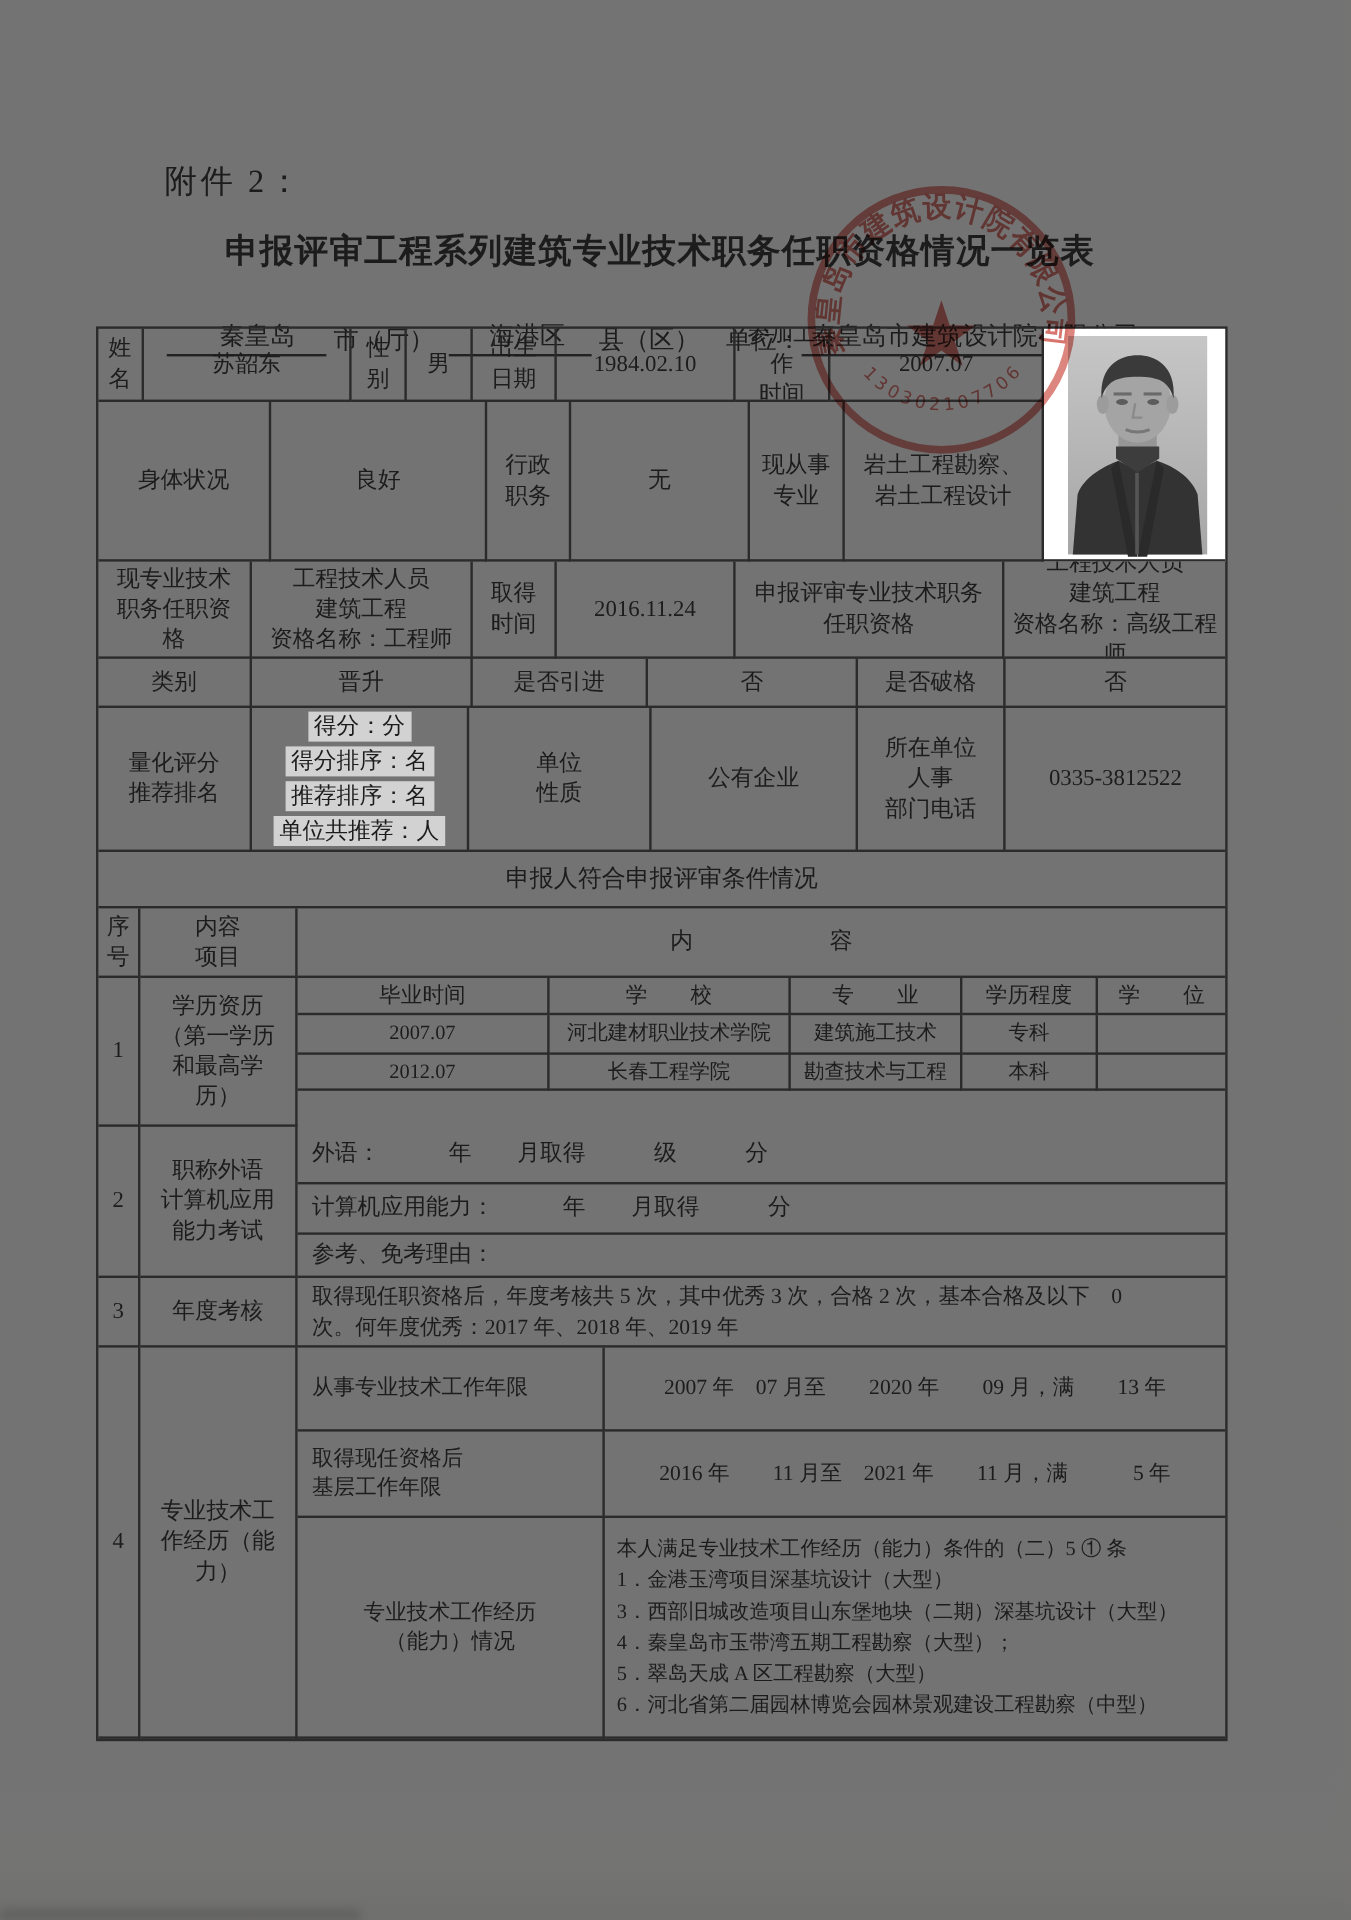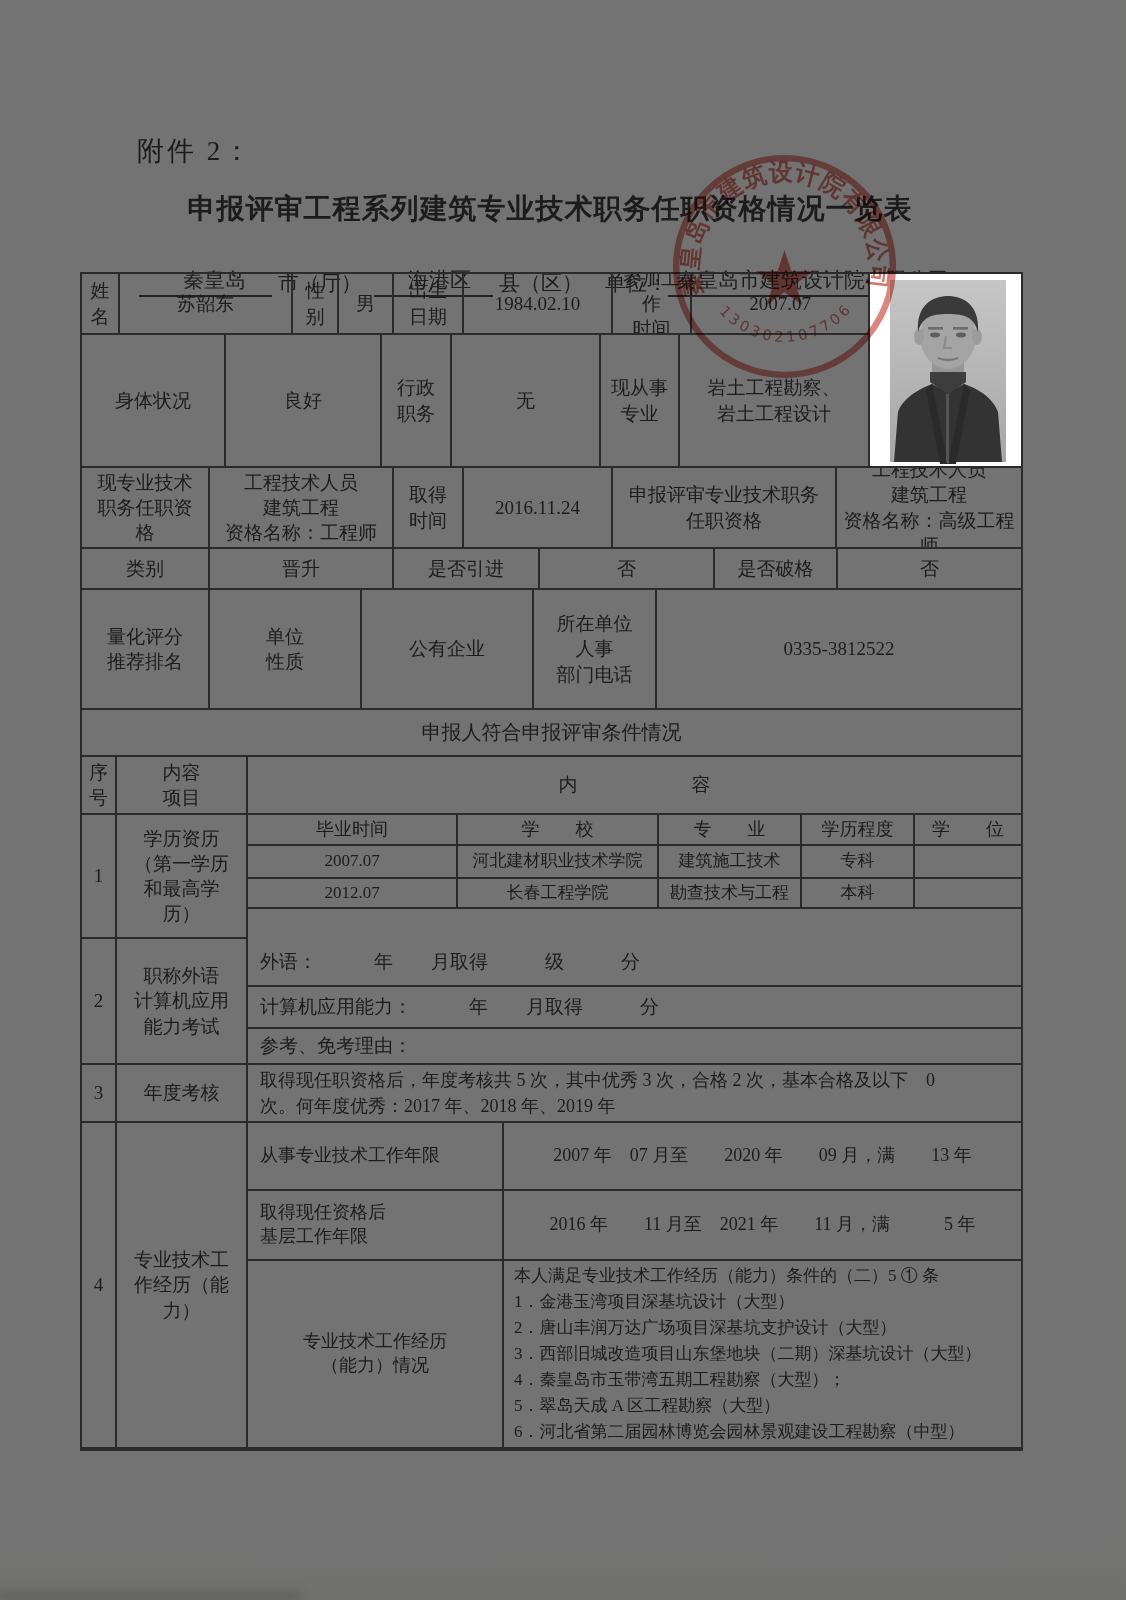--- a/index.html
+++ b/index.html
@@ -79,21 +79,21 @@
           <div class="c" style="width:55px">男</div>
           <div class="c" style="width:70px">出生
 日期</div>
           <div class="c" style="width:149px">1984.02.10</div>
           <div class="c" style="width:79px">参加工作
 时间</div>
           <div class="c f1" style="border-right:2px solid var(--ln)">2007.07</div>
         </div>
         <div class="tr" style="height:133px">
           <div class="c" style="width:144px">身体状况</div>
-          <div class="c" style="width:156px">良好</div>
+          <div class="c" style="width:180px">良好</div>
           <div class="c" style="width:70px">行政
 职务</div>
           <div class="c" style="width:149px">无</div>
           <div class="c" style="width:79px">现从事
 专业</div>
           <div class="c f1" style="border-right:2px solid var(--ln)">岩土工程勘察、
 岩土工程设计</div>
         </div>
       </div>
       <div class="c f1 photo-cell">
@@ -153,20 +153,26 @@
       <div class="c" style="width:184px">晋升</div>
       <div class="c" style="width:146px">是否引进</div>
       <div class="c" style="width:175px">否</div>
       <div class="c" style="width:123px">是否破格</div>
       <div class="c f1">否</div>
     </div>
 
     <div class="tr" style="height:120px">
       <div class="c" style="width:128px">量化评分
 推荐排名</div>
+      <div class="c" style="width:181px; flex-direction:column">
+        <span class="hl">得分：分</span>
+        <span class="hl">得分排序：名</span>
+        <span class="hl">推荐排序：名</span>
+        <span class="hl">单位共推荐：人</span>
+      </div>
       <div class="c" style="width:152px">单位
 性质</div>
       <div class="c" style="width:172px">公有企业</div>
       <div class="c" style="width:123px">所在单位
 人事
 部门电话</div>
       <div class="c f1">0335-3812522</div>
     </div>
 
     <div class="tr" style="height:47px">
@@ -251,21 +257,20 @@
           <div class="c cl med" style="width:256px">取得现任资格后
 基层工作年限</div>
           <div class="c med f1">2016 年　　11 月至　2021 年　　11 月，满　　　5 年</div>
         </div>
         <div class="tr f1">
           <div class="c med" style="width:256px">专业技术工作经历
 （能力）情况</div>
           <div class="c cl small f1" style="flex-direction:column; align-items:flex-start; justify-content:center; line-height:26px; padding-left:10px">
             <span>本人满足专业技术工作经历（能力）条件的（二）5 ① 条</span>
             <span>1．金港玉湾项目深基坑设计（大型）</span>
-            <span>2．唐山丰润万达广场项目深基坑支护设计（大型）</span>
             <span>3．西部旧城改造项目山东堡地块（二期）深基坑设计（大型）</span>
             <span>4．秦皇岛市玉带湾五期工程勘察（大型）；</span>
             <span>5．翠岛天成 A 区工程勘察（大型）</span>
             <span>6．河北省第二届园林博览会园林景观建设工程勘察（中型）</span>
           </div>
         </div>
       </div>
     </div>
 
   </div>

